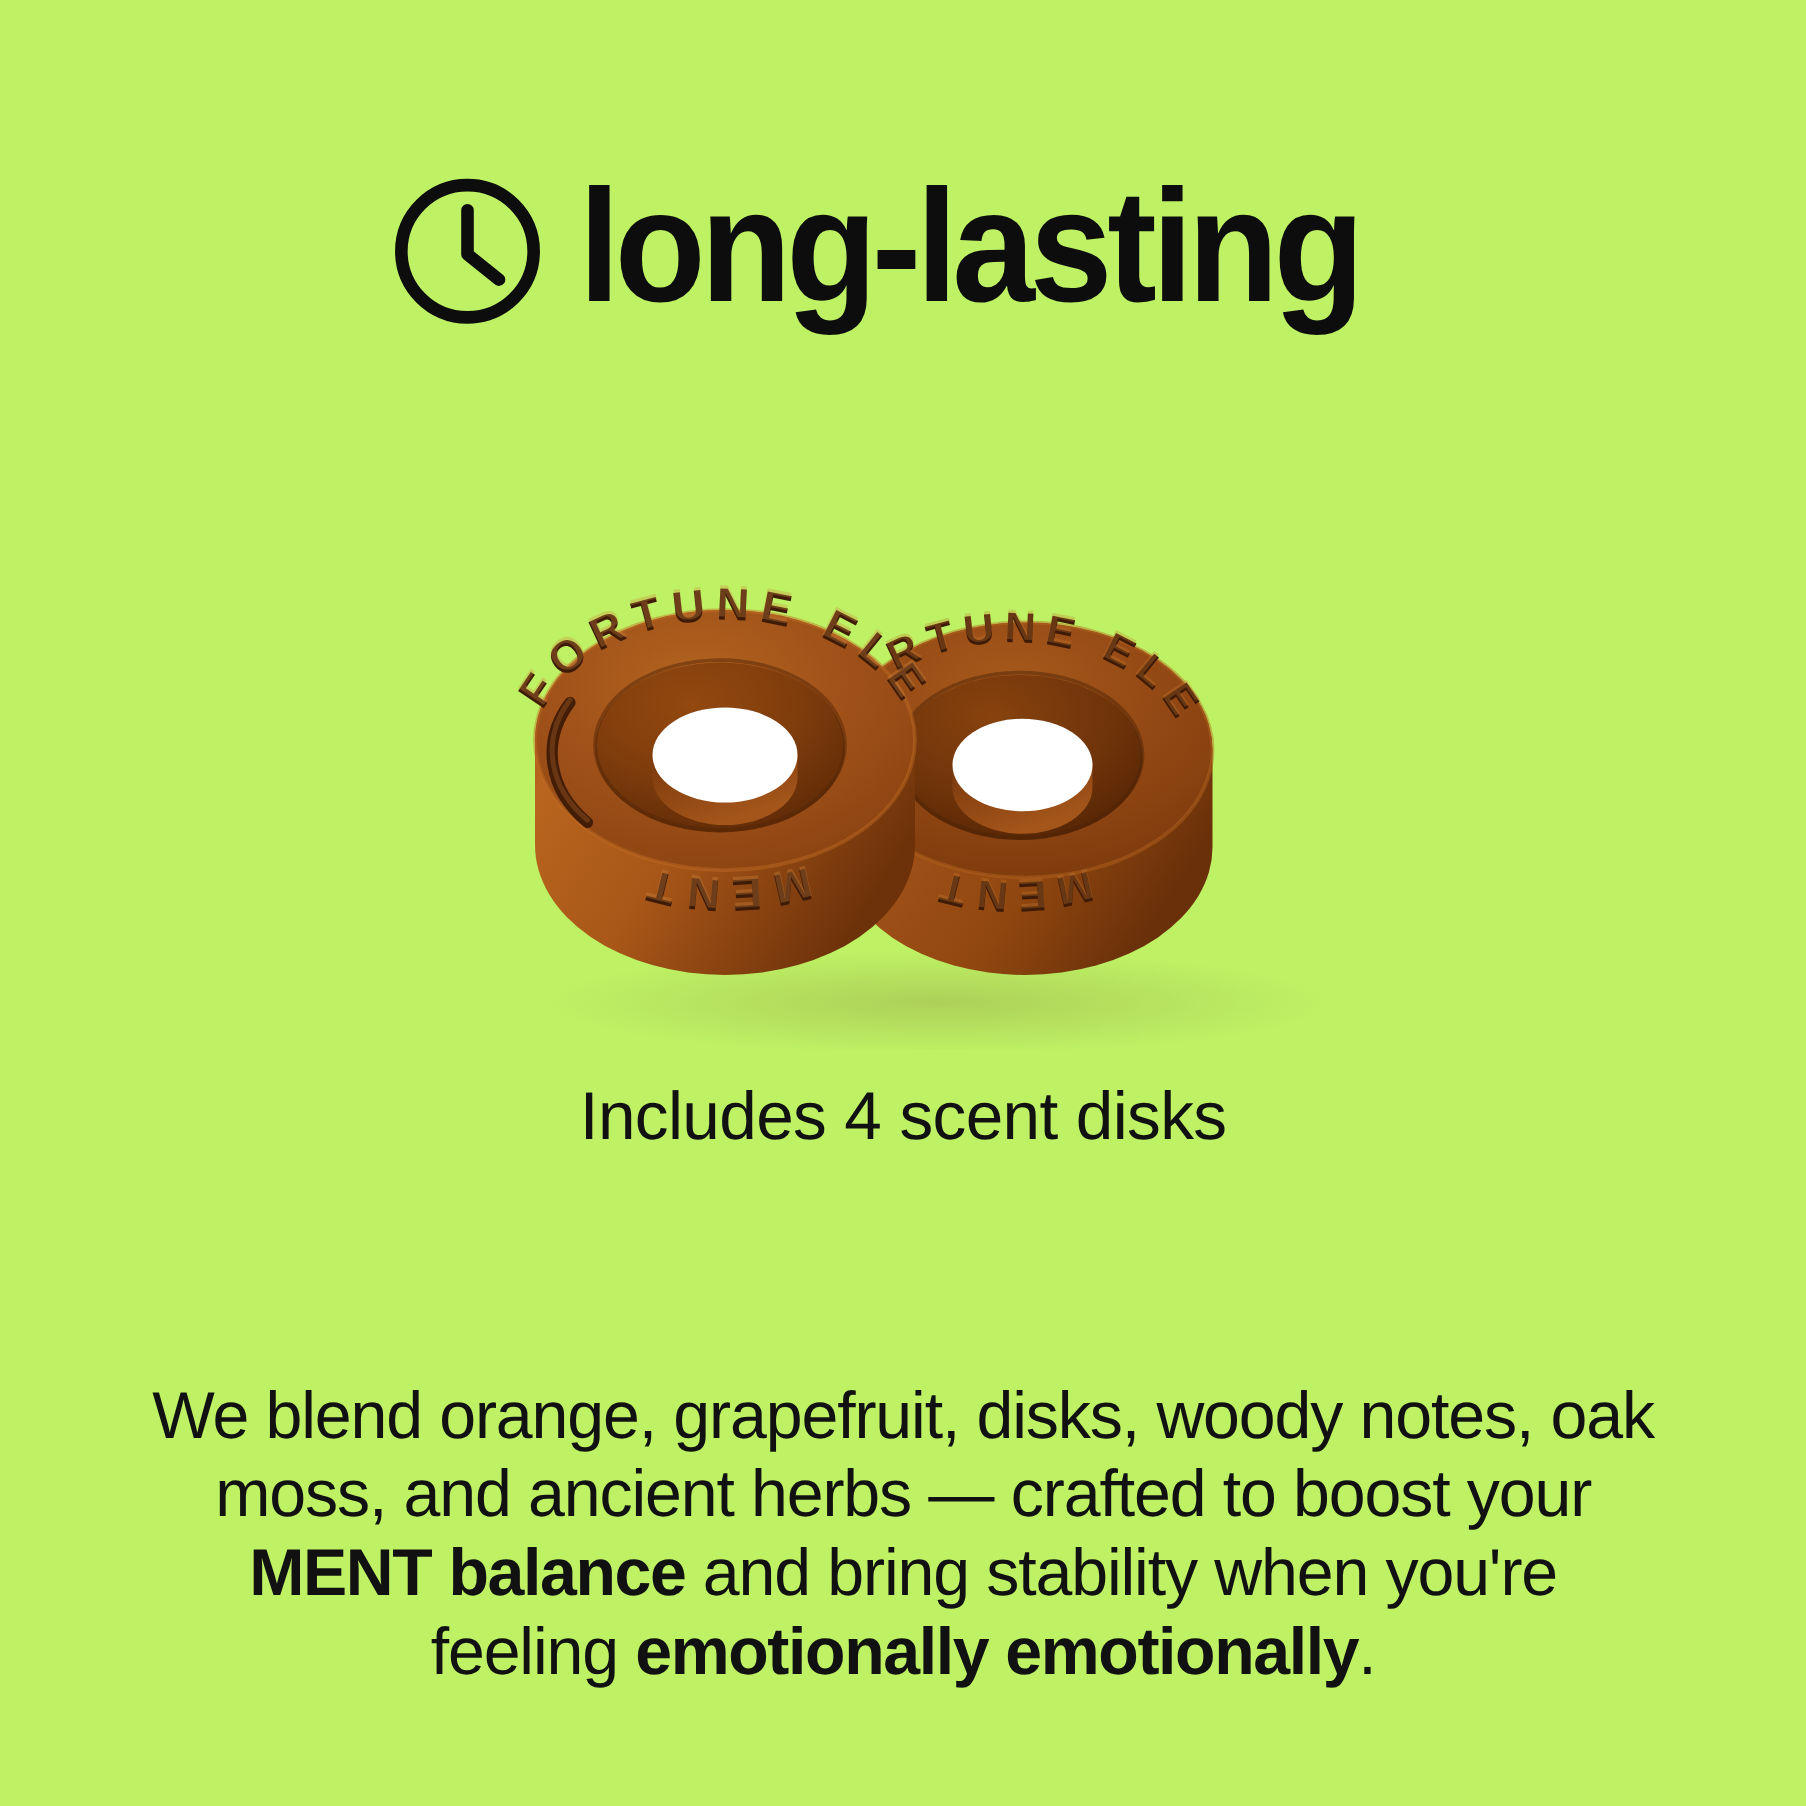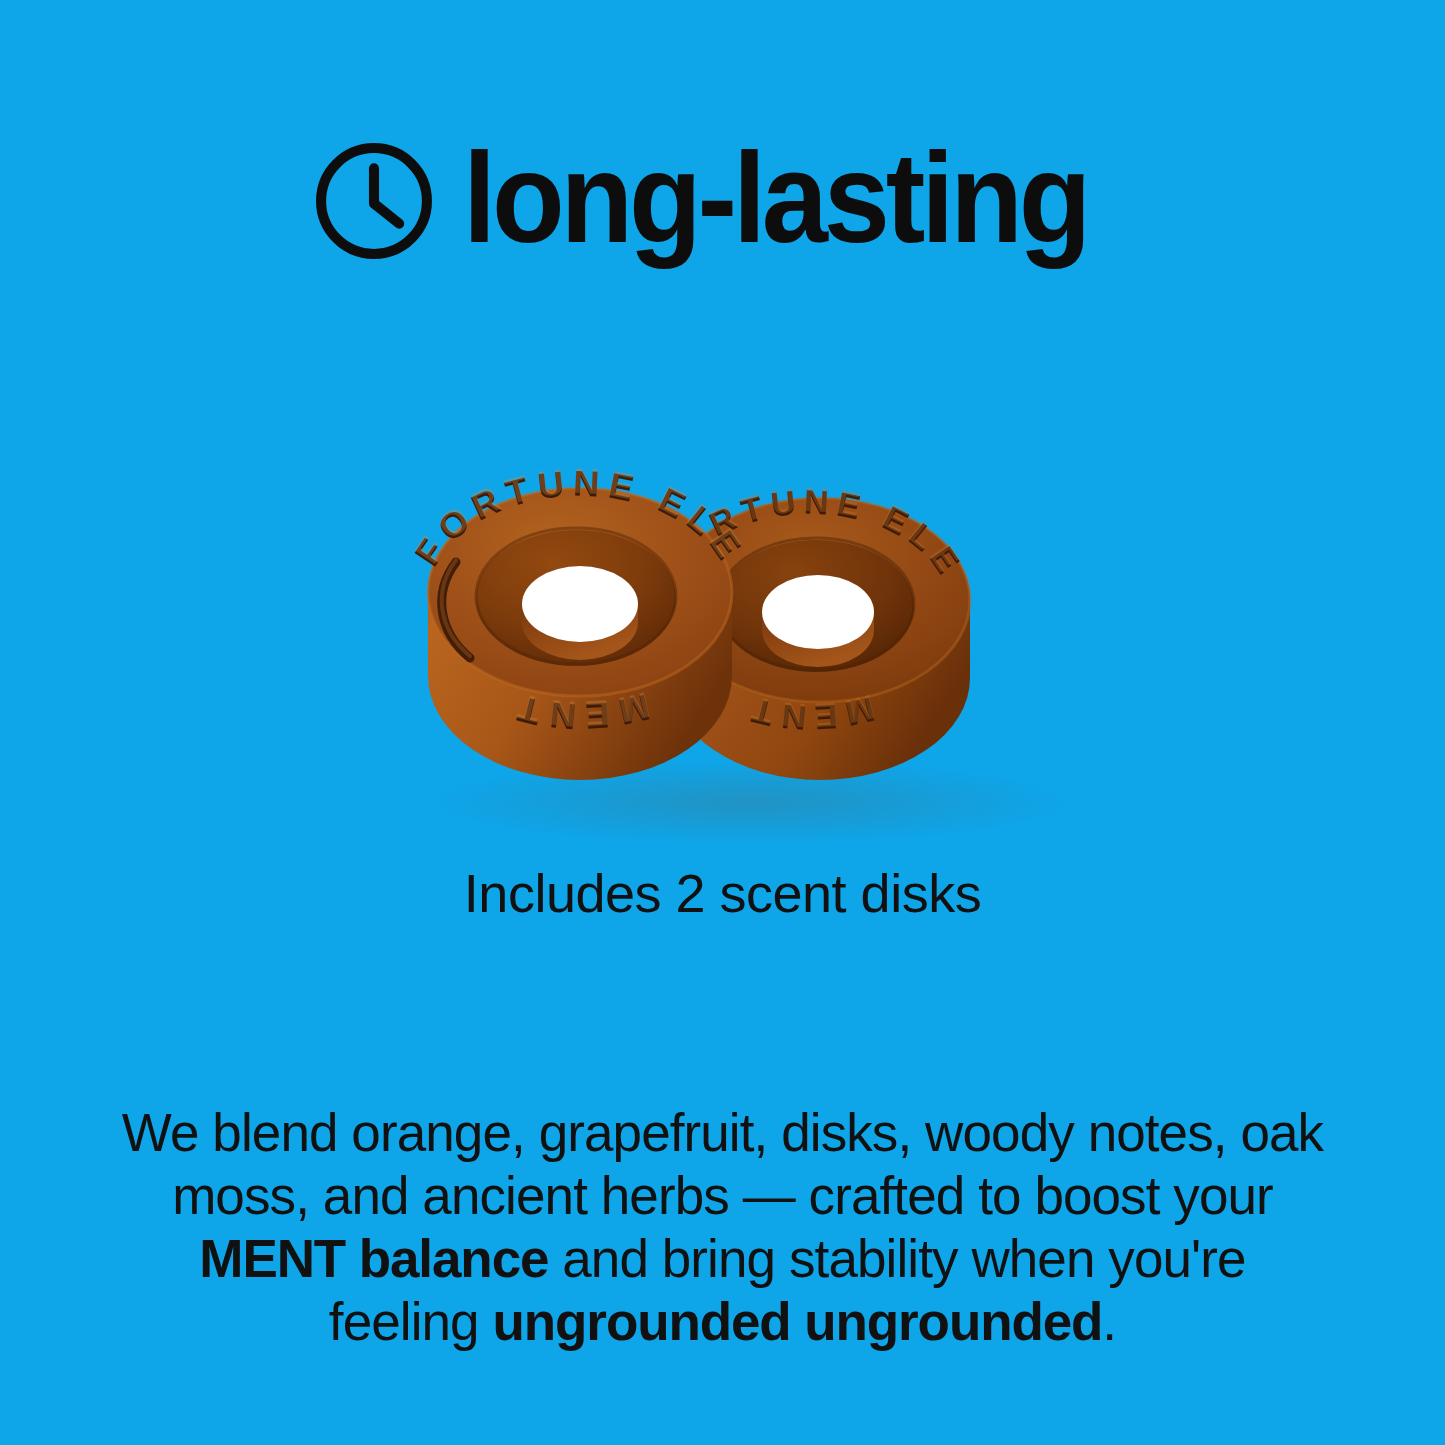--- a/index.html
+++ b/index.html
@@ -7,21 +7,21 @@
     padding: 0;
     background: #ffffff;
   }
   body {
     font-family: "Liberation Sans", sans-serif;
   }
   #page {
     position: relative;
     width: 1445px;
     height: 1445px;
-    background: #0ea5e9;
+    background: #bef264;
     overflow: hidden;
     margin: 0 auto;
   }
 
   
   .headline {
     position: absolute;
     left: 0;
     top: 118px;
     width: 1445px;
@@ -237,17 +237,17 @@
             <textPath href="#arcTopL" startOffset="50%" text-anchor="middle">FORTUNE ELE</textPath>
           </text>
           <text>
             <textPath href="#arcBotL" startOffset="50%" text-anchor="middle">MENT</textPath>
           </text>
         </g>
       </g>
     </svg>
   </div>
 
-  <div class="caption">Includes 2 scent disks</div>
-
-  <p class="body-copy"><span>We blend orange, grapefruit, disks, woody notes, oak moss, and ancient herbs — crafted to boost your </span><b>MENT balance</b><span> and bring stability when you're feeling </span><b>ungrounded ungrounded</b><span>.</span></p>
+  <div class="caption">Includes 4 scent disks</div>
+
+  <p class="body-copy"><span>We blend orange, grapefruit, disks, woody notes, oak moss, and ancient herbs — crafted to boost your </span><b>MENT balance</b><span> and bring stability when you're feeling </span><b>emotionally emotionally</b><span>.</span></p>
 
 </div>
 
 </body></html>

